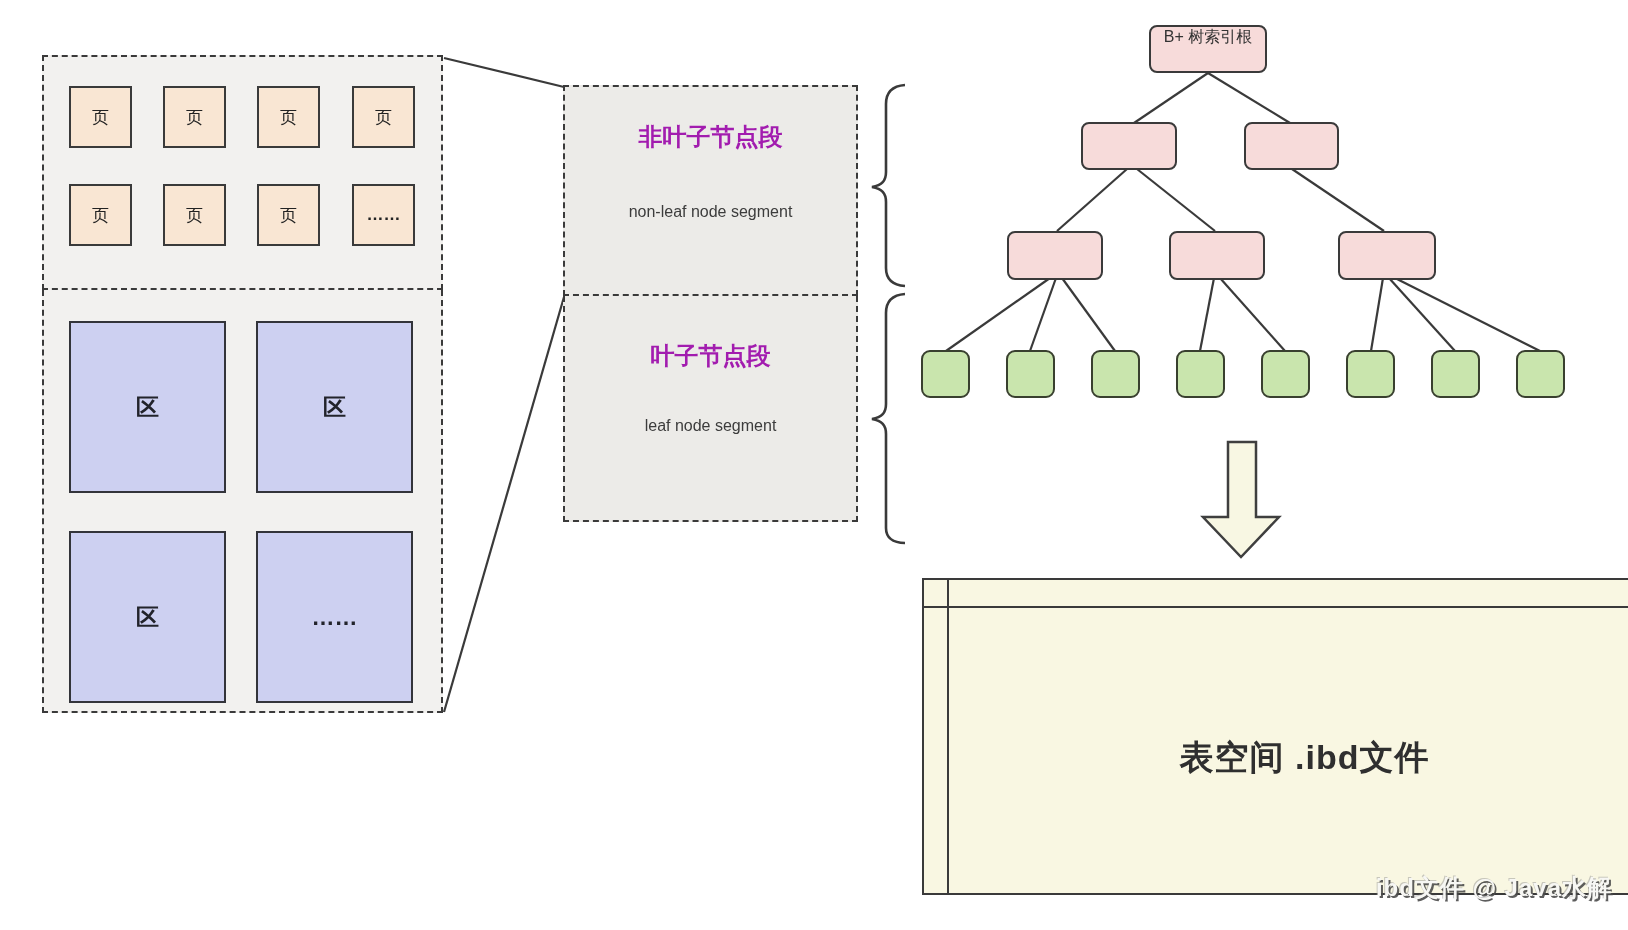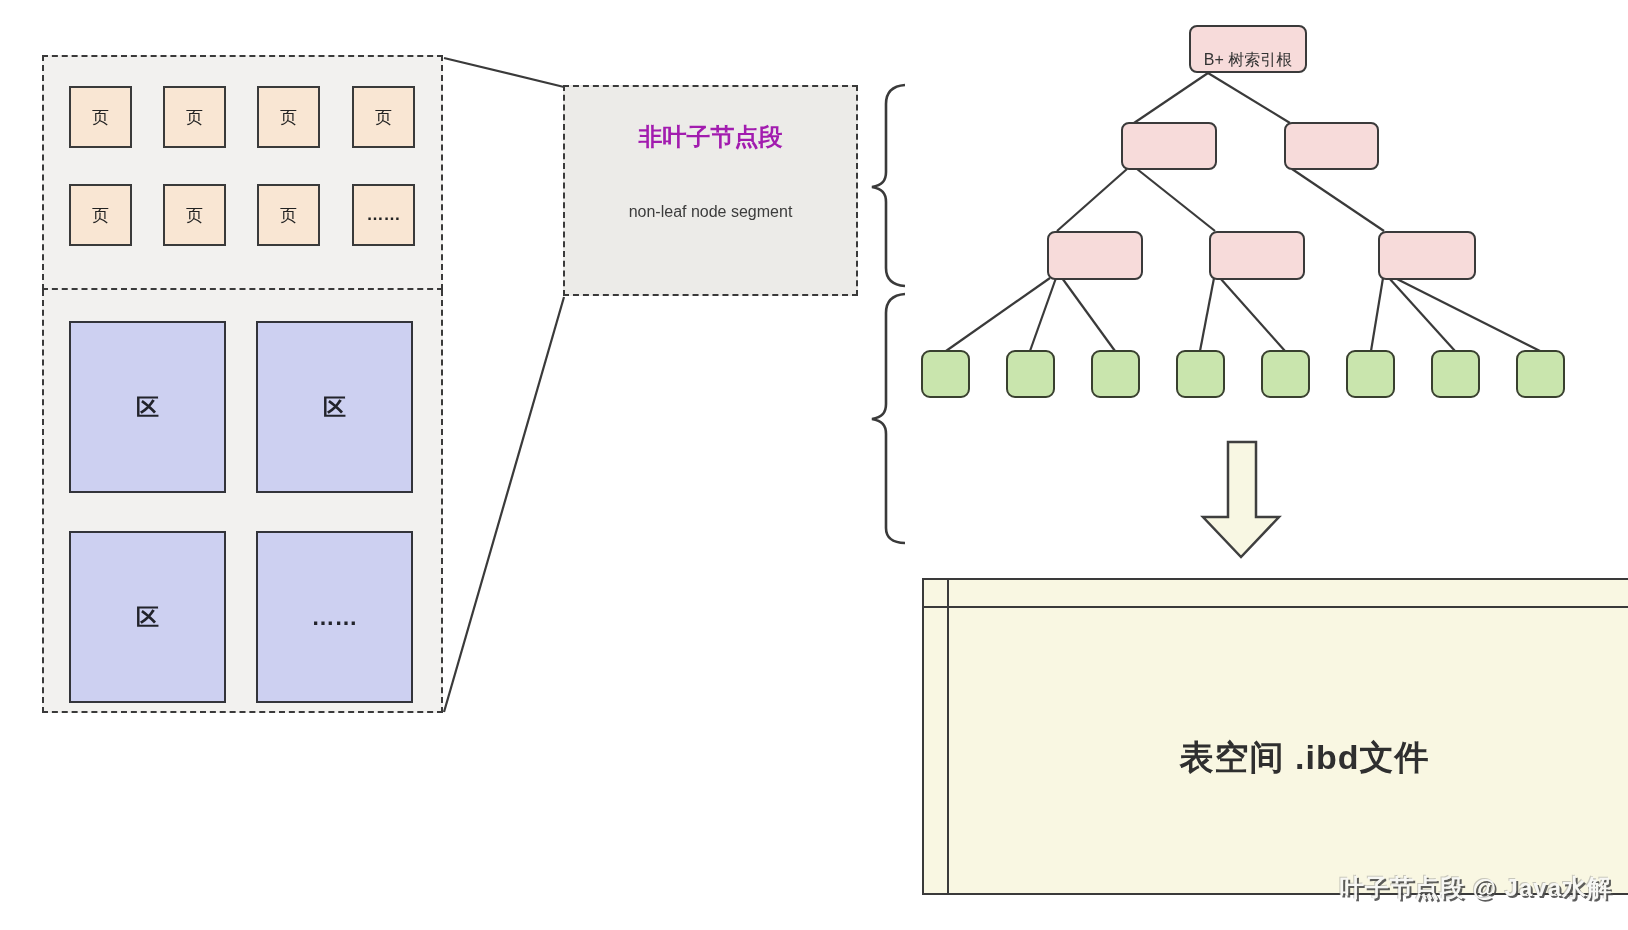--- a/index.html
+++ b/index.html
@@ -22,22 +22,22 @@
   
   .seg{position:absolute;width:295px;background:#ECEBE8;border:2.5px dashed #3a3a3a;
       box-sizing:border-box;z-index:1;}
   .seg.no-top{border-top:none;}
   .seg-title{position:absolute;left:0;right:0;text-align:center;transform:translateY(-50%);
       font-size:24px;font-weight:bold;color:#a21caf;}
   .seg-sub{position:absolute;left:0;right:0;text-align:center;transform:translateY(-50%);
       font-size:16px;color:#3c3c3c;}
   
   .tnode{position:absolute;background:#F7DBDA;border:2px solid #3a3a3a;border-radius:8px;
-      box-sizing:border-box;display:flex;align-items:flex-end;justify-content:center;
-      font-size:16px;color:#333;z-index:2;margin-left:40px;}
+      box-sizing:border-box;display:flex;align-items:flex-start;justify-content:center;
+      font-size:16px;color:#333;z-index:2;}
   .leaf{position:absolute;width:49px;height:48px;background:#C9E5AD;border:2px solid #39402f;
       border-radius:9px;box-sizing:border-box;z-index:2;}
   
   #tsbox{position:absolute;left:922px;top:578px;width:765px;height:317px;background:#F9F7E2;
       border:2.5px solid #3a3a3a;box-sizing:border-box;z-index:1;}
   #ts-vline{position:absolute;left:23px;top:0;bottom:0;width:2px;background:#3a3a3a;}
   #ts-hline{position:absolute;left:0;right:0;top:26px;height:2px;background:#3a3a3a;}
   #ts-label{position:absolute;left:0;right:0;top:155px;text-align:center;
       font-size:34px;font-weight:bold;color:#2f2f2f;letter-spacing:1px;}
   
@@ -96,20 +96,24 @@
 
   <div class="ext" style="left:69px;top:321px">区</div>
   <div class="ext" style="left:256px;top:321px">区</div>
   <div class="ext" style="left:69px;top:531px">区</div>
   <div class="ext" style="left:256px;top:531px">……</div>
 
   <div class="seg" style="left:563px;top:85px;height:211px">
     <div class="seg-title" style="top:50px">非叶子节点段</div>
     <div class="seg-sub" style="top:125px">non-leaf node segment</div>
   </div>
+  <div class="seg no-top" style="left:563px;top:296px;height:226px">
+    <div class="seg-title" style="top:60px">叶子节点段</div>
+    <div class="seg-sub" style="top:130px">leaf node segment</div>
+  </div>
 
   <div class="tnode" style="left:1149px;top:25px;width:118px;height:48px">
     <span>B+ 树索引根</span>
   </div>
   <div class="tnode" style="left:1081px;top:122px;width:96px;height:48px"></div>
   <div class="tnode" style="left:1244px;top:122px;width:95px;height:48px"></div>
   <div class="tnode" style="left:1007px;top:231px;width:96px;height:49px"></div>
   <div class="tnode" style="left:1169px;top:231px;width:96px;height:49px"></div>
   <div class="tnode" style="left:1338px;top:231px;width:98px;height:49px"></div>
 
@@ -121,15 +125,15 @@
   <div class="leaf" style="left:1346px;top:350px"></div>
   <div class="leaf" style="left:1431px;top:350px"></div>
   <div class="leaf" style="left:1516px;top:350px"></div>
 
   <div id="tsbox">
     <div id="ts-vline"></div>
     <div id="ts-hline"></div>
     <div id="ts-label">表空间 .ibd文件</div>
   </div>
 
-  <div id="watermark">叶子节点段 @ Java水解</div>
+  <div id="watermark">ibd文件 @ Java水解</div>
 
 </div>
 
 </body></html>

